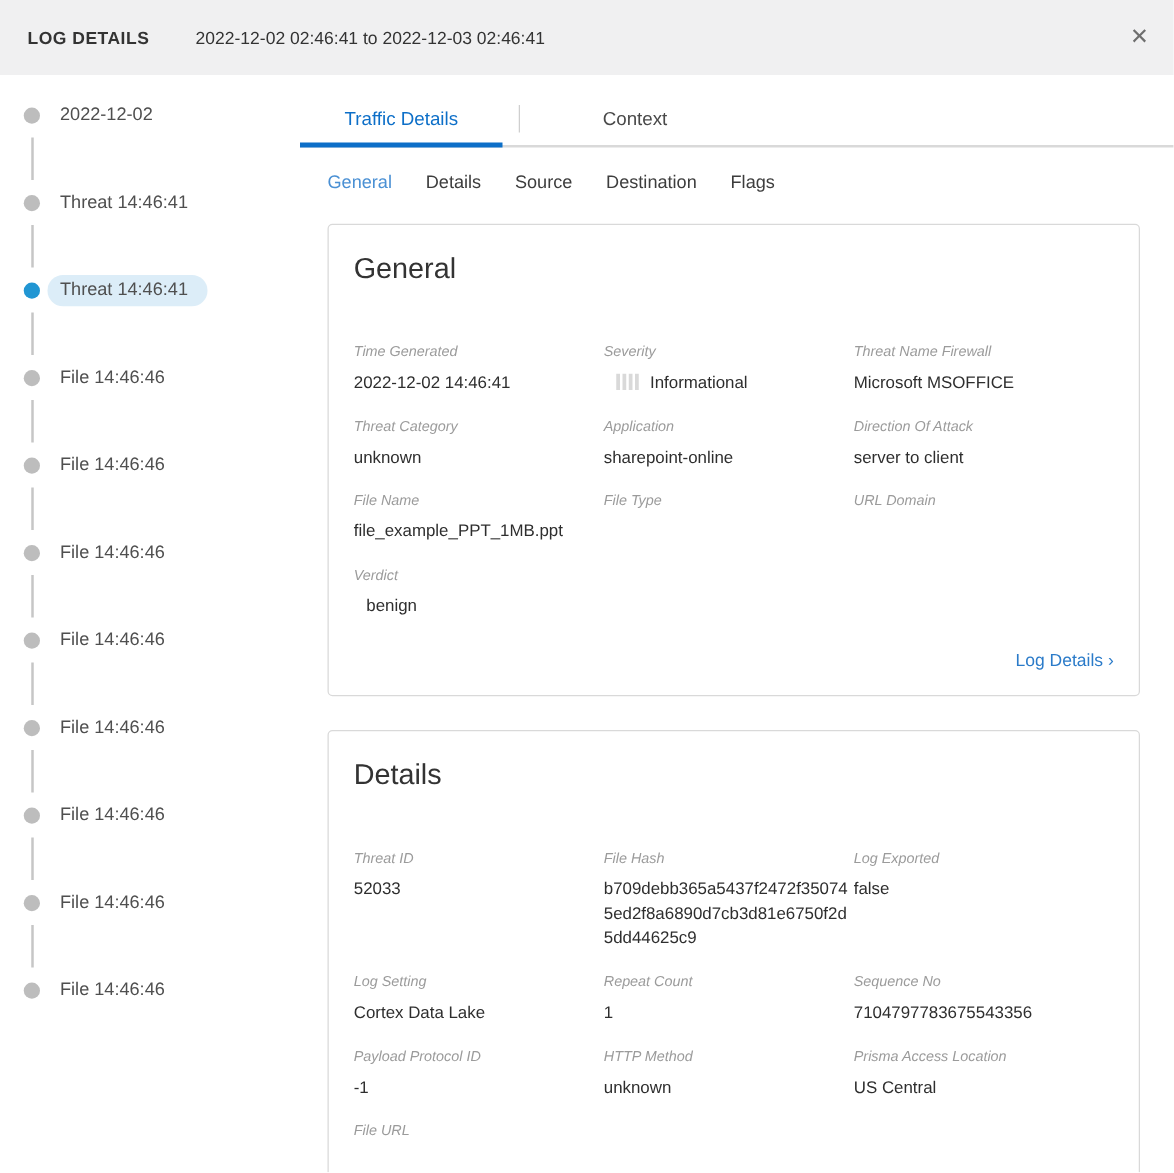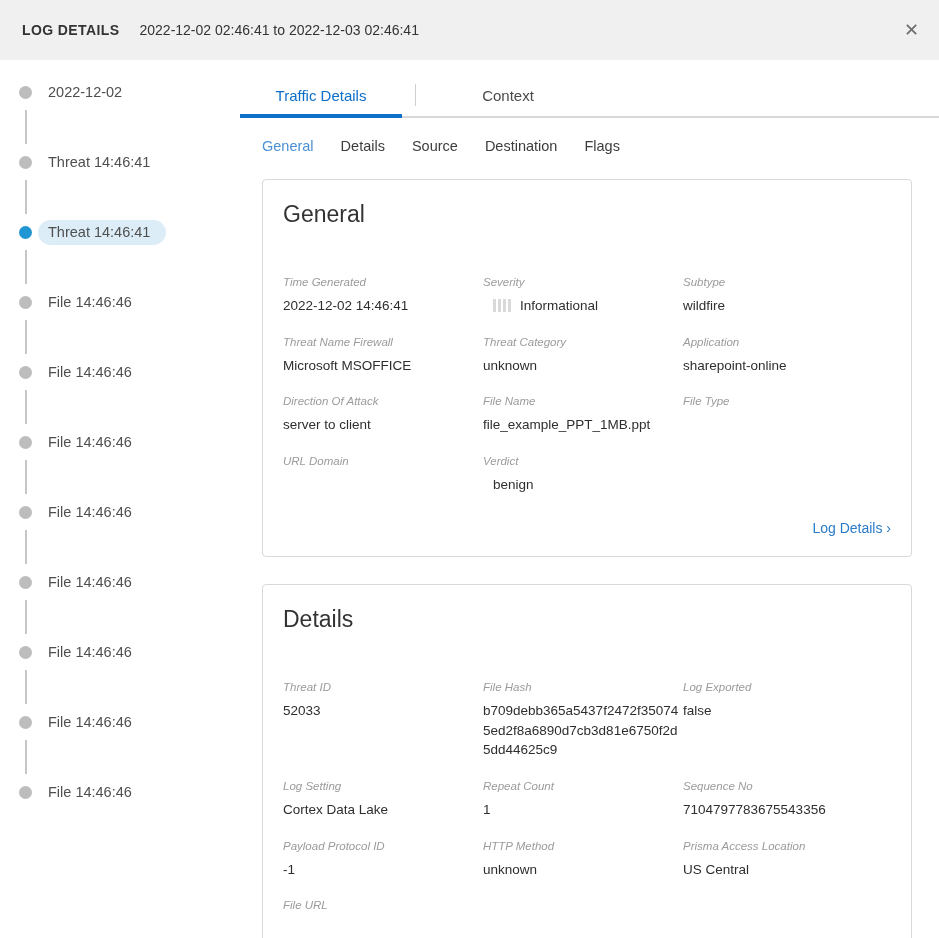--- a/index.html
+++ b/index.html
@@ -14,21 +14,21 @@
 
   
   .header {
     height: 60px; flex: 0 0 60px;
     background: var(--header-bg, #f0f0f1);
     display: flex; align-items: center;
     padding: 0 16px 0 22px;
     position: relative;
   }
   .header-title { font-size: 14px; font-weight: 700; color: #333; letter-spacing: 0.4px; }
-  .header-range { font-size: 14px; color: #333; margin-left: 20px; }
+  .header-range { font-size: 14px; color: #333; margin-left: 37px; }
   .close-btn {
     position: absolute; right: 16px; top: 50%; transform: translateY(-50%);
     font-size: 18px; color: #6e6e6e; cursor: pointer; line-height: 1;
     padding: 4px; background: none; border: none;
     font-family: "DejaVu Sans", sans-serif;
   }
 
   
   .body-row { flex: 1; display: flex; overflow: hidden; }
 
@@ -209,26 +209,20 @@
                 <div class="field-value">
                   <span class="sev-bars">
                     <i></i>
                     <i></i>
                     <i></i>
                     <i></i>
                   </span>
                   <span class="field-value-text">Informational</span>
                 </div>
               </div>
-              <div class="field field--subtype">
-                <div class="field-label">Subtype</div>
-                <div class="field-value">
-                  <span class="field-value-text">wildfire</span>
-                </div>
-              </div>
               <div class="field field--threat_name_firewall">
                 <div class="field-label">Threat Name Firewall</div>
                 <div class="field-value">
                   <span class="field-value-text">Microsoft MSOFFICE</span>
                 </div>
               </div>
               <div class="field field--threat_category">
                 <div class="field-label">Threat Category</div>
                 <div class="field-value">
                   <span class="field-value-text">unknown</span>

